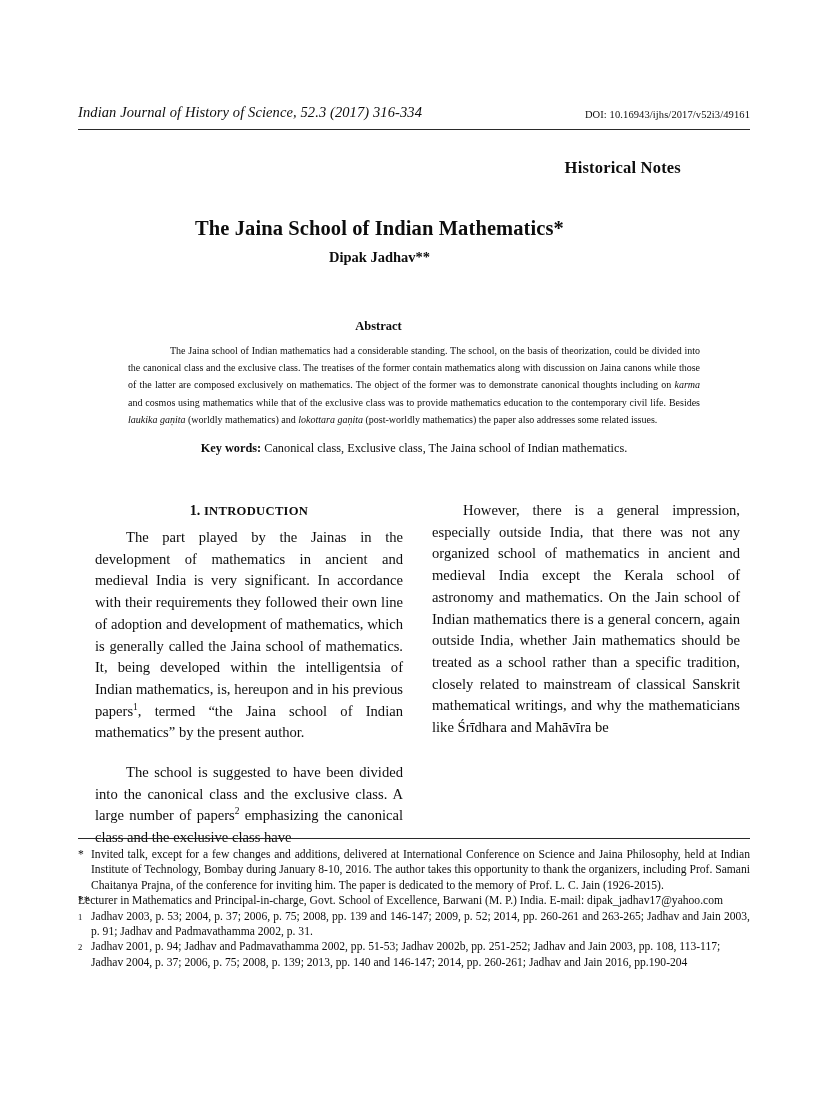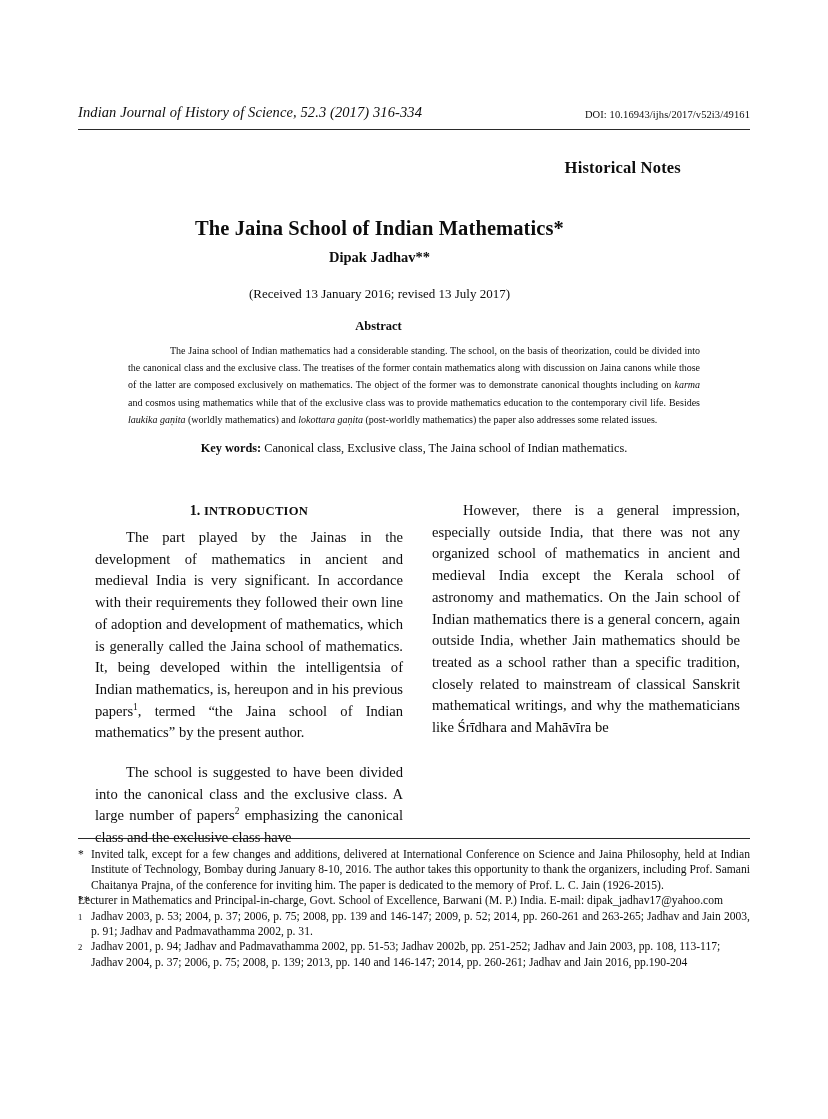--- a/index.html
+++ b/index.html
@@ -204,21 +204,20 @@
 
   <div class="runhead">
     <span class="runhead-journal">Indian Journal of History of Science, 52.3 (2017) 316-334</span>
     <span class="runhead-doi">DOI: 10.16943/ijhs/2017/v52i3/49161</span>
   </div>
   <div class="rule-head"></div>
 
   <div class="section-kicker">Historical Notes</div>
   <h1 class="doc-title">The Jaina School of Indian Mathematics*</h1>
   <div class="doc-author">Dipak Jadhav**</div>
-  <div class="doc-dates">(Received 13 January 2016; revised 13 July 2017)</div>
 
   <div class="abstract-head">Abstract</div>
   <div class="abstract-body">
     <span>The Jaina school of Indian mathematics had a considerable standing. The school, on the basis of theorization, could be divided into the canonical class and the exclusive class. The treatises of the former contain mathematics along with discussion on Jaina canons while those of the latter are composed exclusively on mathematics. The object of the former was to demonstrate canonical thoughts including on </span><i>karma</i><span> and cosmos using mathematics while that of the exclusive class was to provide mathematics education to the contemporary civil life. Besides </span><i>laukika gaṇita</i><span> (worldly mathematics) and </span><i>lokottara gaṇita</i><span> (post-worldly mathematics) the paper also addresses some related issues.</span>
   </div>
 
   <div class="keywords">
     <b>Key words:</b><span> Canonical class, Exclusive class, The Jaina school of Indian mathematics.</span>
   </div>
 

